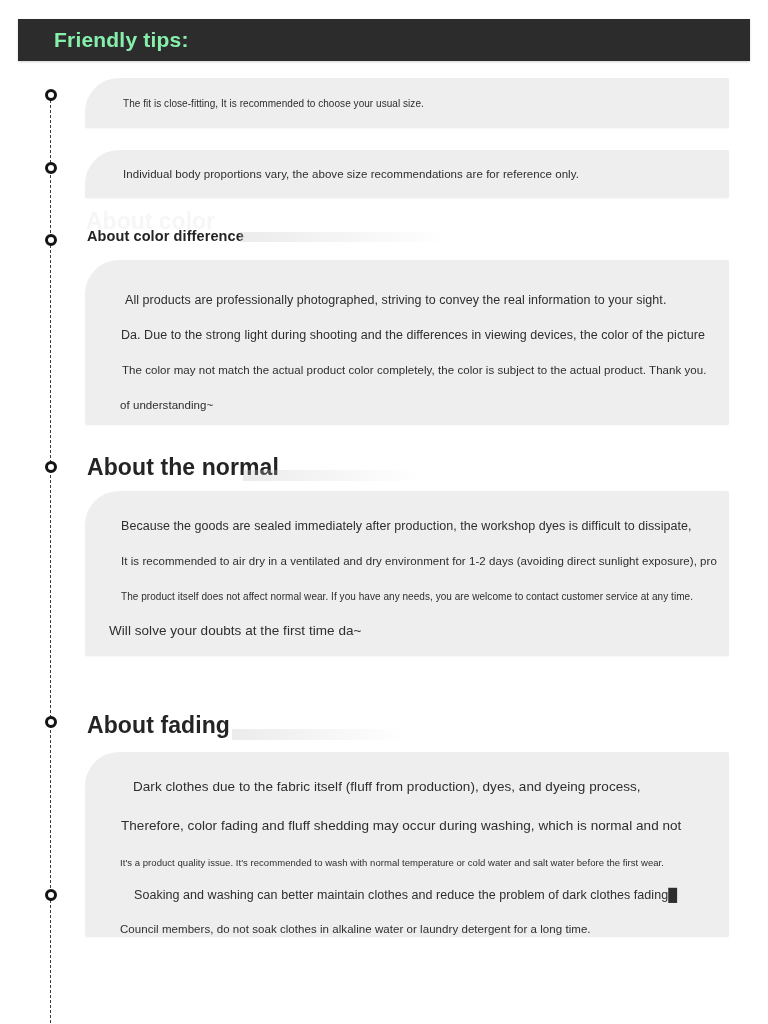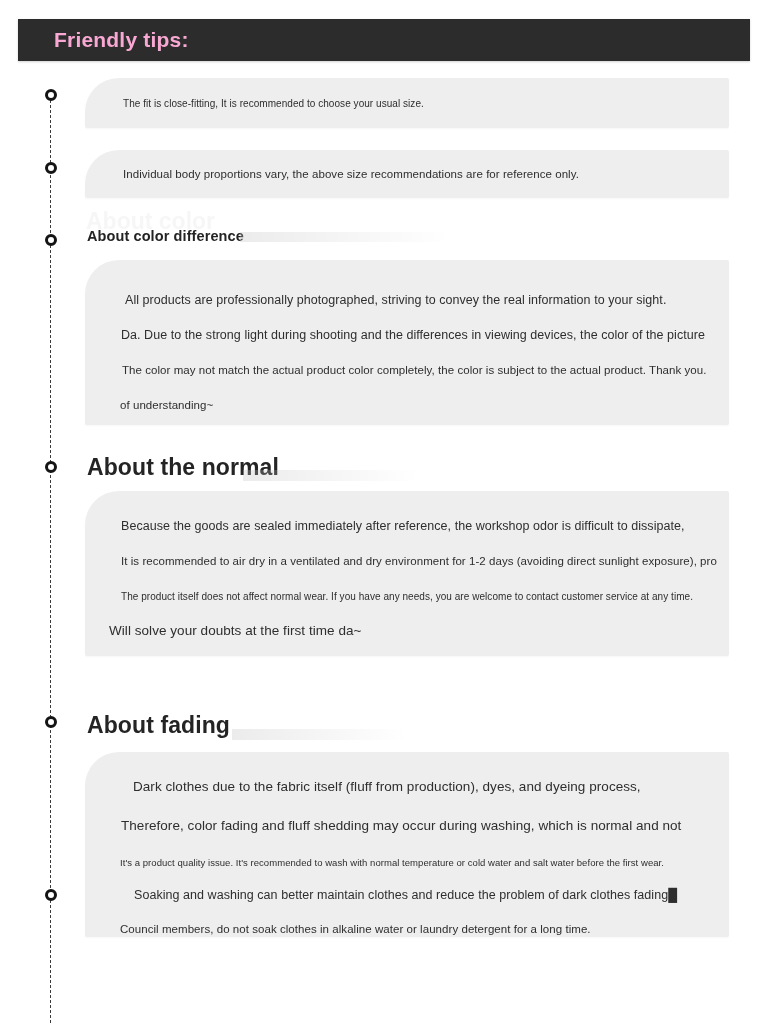--- a/index.html
+++ b/index.html
@@ -35,21 +35,21 @@
     box-shadow: 0 1px 2px rgba(0,0,0,0.18);
   }
   .header-title {
     position: absolute;
     left: 36px;
     top: 50%;
     transform: translateY(-50%);
     font-size: 21px;
     font-weight: bold;
     letter-spacing: 0.2px;
-    color: #f9a8d4;
+    color: #86efac;
     white-space: nowrap;
   }
 
   
   .timeline-line {
     position: absolute;
     left: 50px;
     top: 95px;
     width: 0;
     height: 928px;
@@ -156,21 +156,21 @@
     <div class="line t-lg" style="left:40px; top:33px;">All products are professionally photographed, striving to convey the real information to your sight.</div>
     <div class="line t-lg" style="left:36px; top:68px;">Da. Due to the strong light during shooting and the differences in viewing devices, the color of the picture</div>
     <div class="line t-md" style="left:37px; top:104px;">The color may not match the actual product color completely, the color is subject to the actual product. Thank you.</div>
     <div class="line t-md" style="left:35px; top:139px;">of understanding~</div>
   </div>
 
   <div class="section-heading h-big" style="left:87px; top:454px;">About the normal</div>
   <div class="heading-smear" style="left:243px; top:470px; width:175px; height:11px;"></div>
 
   <div class="card" style="top:491px; height:165px;">
-    <div class="line t-lg" style="left:36px; top:28px;">Because the goods are sealed immediately after reference, the workshop odor is difficult to dissipate,</div>
+    <div class="line t-lg" style="left:36px; top:28px;">Because the goods are sealed immediately after production, the workshop dyes is difficult to dissipate,</div>
     <div class="line t-md" style="left:36px; top:64px;">It is recommended to air dry in a ventilated and dry environment for 1-2 days (avoiding direct sunlight exposure), pro</div>
     <div class="line t-sm" style="left:36px; top:100px;">The product itself does not affect normal wear. If you have any needs, you are welcome to contact customer service at any time.</div>
     <div class="line t-xl" style="left:24px; top:132px;">Will solve your doubts at the first time da~</div>
   </div>
 
   <div class="section-heading h-big" style="left:87px; top:712px;">About fading</div>
   <div class="heading-smear" style="left:232px; top:729px; width:175px; height:11px;"></div>
 
   <div class="card" style="top:752px; height:185px;">
     <div class="line t-xl" style="left:48px; top:27px;">Dark clothes due to the fabric itself (fluff from production), dyes, and dyeing process,</div>

